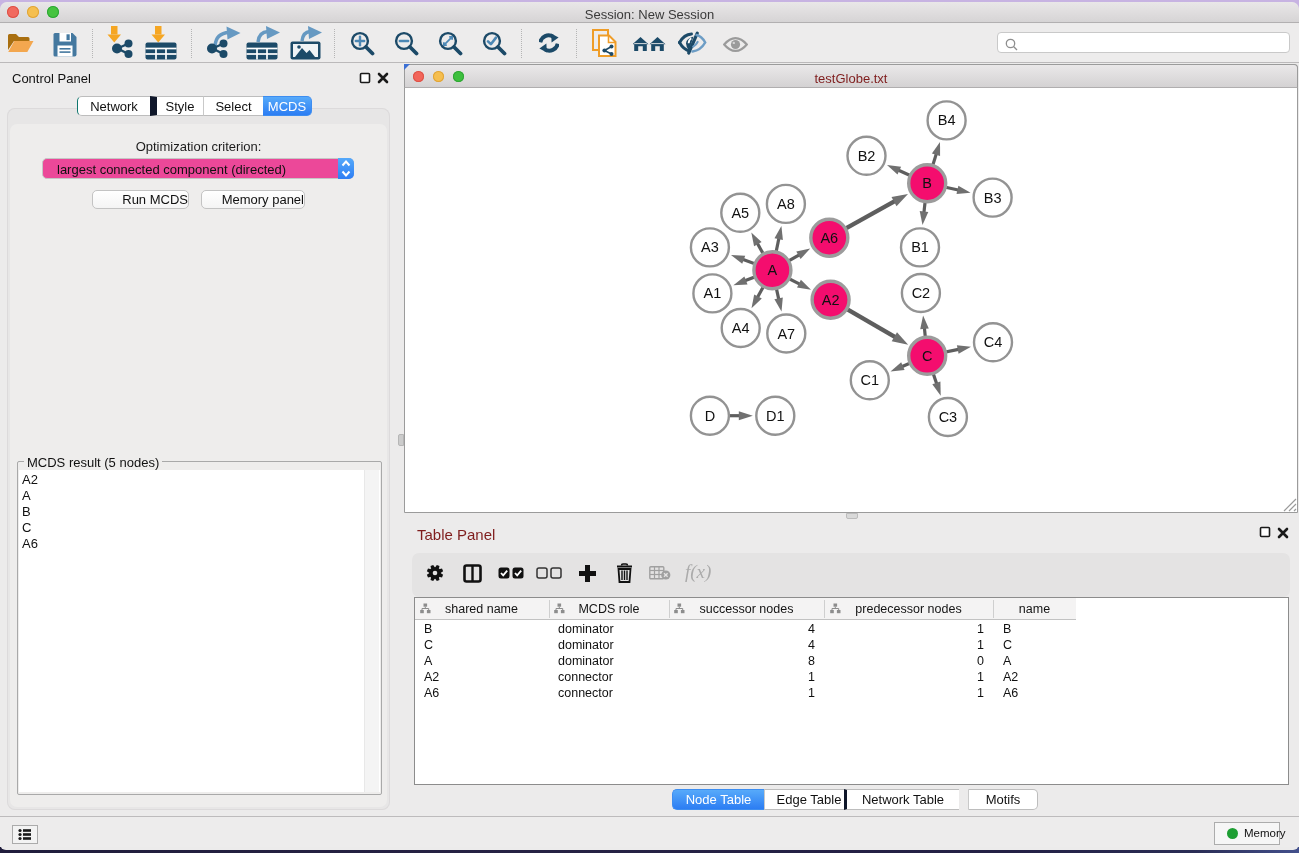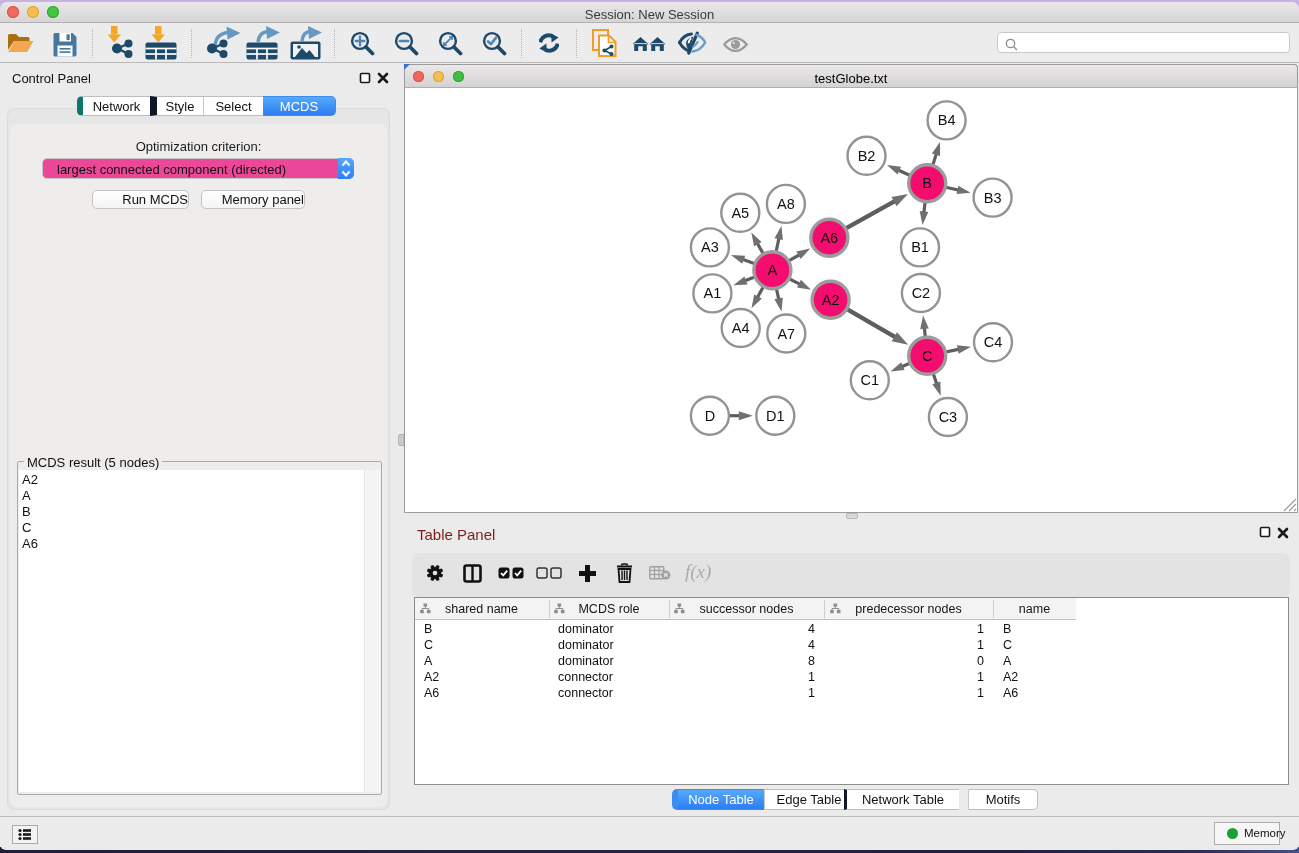--- a/index.html
+++ b/index.html
@@ -23,38 +23,38 @@
 #spin{position:absolute;right:-1px;top:-1px;width:16px;height:21px;border-radius:0 5px 5px 0;background:linear-gradient(#55a9fa,#2d7ef4)}
 .btn{top:190px;height:19px;background:linear-gradient(#ffffff,#f4f4f4);border:1px solid #c3c3c3;border-radius:5px;font-size:13px;color:#111;text-align:right;line-height:17px}
 #fs{left:17px;top:461px;width:365px;height:334px;border:1px solid #a9a9a9;border-radius:2px}
 #fslabel{left:24px;top:455px;background:#eeedec;padding:0 3px;font-size:13px;color:#111}
 #fslist{left:19px;top:470px;width:361px;height:322px;background:#fff;font-size:13px;color:#111;line-height:16px;padding:2px 0 0 3px}
 #fstrack{left:364px;top:470px;width:15px;height:322px;background:#f4f4f4;border-left:1px solid #e8e8e8}
 
 #frame{left:404px;top:64px;width:894px;height:449px;background:#fff;border:1px solid #9b9b9b;border-radius:4px 4px 0 0}
 #ftitle{left:404px;top:64px;width:894px;height:24px;background:linear-gradient(#eae8e9,#d4d2d3);border:1px solid #9b9b9b;border-bottom:1px solid #b0aeaf;border-radius:4px 4px 0 0}
 .ftl{border-radius:50%;width:11px;height:11px;top:70.5px}
-#ftext{left:404px;top:71px;width:894px;text-align:center;font-size:13px;color:#000000}
+#ftext{left:404px;top:71px;width:894px;text-align:center;font-size:13px;color:#7f1d1d}
 #grip1{left:398px;top:434px;width:6px;height:12px;background:#cccccc;border:1px solid #b6b6b6;border-radius:2px 0 0 2px}
 #grip2{left:846px;top:513px;width:12px;height:6px;background:#d9d9d9;border:1px solid #bcbcbc;border-radius:0 0 2px 2px}
 
 #tpheader{left:417px;top:526px;font-size:15px;color:#7f1d1d}
 #tptoolbar{left:412px;top:553px;width:878px;height:44px;background:#e4e3e3;border-radius:7px}
 #tablebox{left:414px;top:597px;width:875px;height:188px;background:#fff;border:1px solid #8c8c8c}
 #thead{left:415px;top:598px;width:661px;height:22px;background:#f4f3f3;border-bottom:1px solid #c2c2c2}
 .thsep{top:600px;height:18px;width:0;border-left:1px solid #cfcfcf}
 .thtxt{top:602px;font-size:12.5px;color:#141414;text-align:center}
 .trow{font-size:12.5px;color:#111}
 
 #btabs{left:672px;top:789px;width:356px;height:21px}
 #statusbar{left:0;top:816px;width:1299px;height:31px;background:#edecec;border-top:1px solid #bdbbbc}
 #listbtn{left:12px;top:825px;width:26px;height:19px;background:#f3f3f3;border:1px solid #ababab}
 #membtn{left:1214px;top:822px;width:66px;height:23px;background:#f6f6f6;border:1px solid #acacac;font-size:11.5px;color:#111}
 .seg{position:absolute;top:0;height:100%;background:#fff;border-top:1px solid #bdbdbd;border-bottom:1px solid #bdbdbd;font-size:13px;text-align:center;color:#111}
-.seg.first{border-left:6px solid #0f766e;border-radius:5px 0 0 5px}
+.seg.first{border-left:1px solid #0f766e;border-radius:5px 0 0 5px}
 .seg.last{border-right:1px solid #bdbdbd;border-radius:0 5px 5px 0}
 .seg.sel{background:linear-gradient(#57aafa,#2c7df3);color:#fff;border-color:#3d8df0}
 </style></head>
 <body>
 <div class="abs" id="navybg"></div>
 <div class="abs" id="win"></div>
 <div class="abs" id="titlebar"></div>
 <div class="abs tl" style="left:7px;background:#f16a5f;box-shadow:inset 0 0 0 1px #dd5147"></div>
 <div class="abs tl" style="left:27px;background:#f5bf4f;box-shadow:inset 0 0 0 1px #e0a437"></div>
 <div class="abs tl" style="left:47px;background:#46c33f;box-shadow:inset 0 0 0 1px #2ea635"></div>
@@ -211,21 +211,21 @@
   </svg>
 <svg class="abs" width="12" height="12" style="left:377px;top:72px">
     <path d="M2 2 L10 10 M10 2 L2 10" stroke="#1a1a1a" stroke-width="2.6" stroke-linecap="round"></path>
   </svg>
 <div class="abs" id="cpouter"></div>
 <div class="abs" id="cpinner"></div>
 <div class="abs" id="tabs">
  <div class="seg first" style="left:0;width:73px;line-height:19px">Network</div>
  <div class="seg" style="left:73px;width:53px;line-height:19px;border-left:7px solid #0f172a">Style</div>
  <div class="seg" style="left:126px;width:60px;line-height:19px;border-left:1px solid #c9c9c9">Select</div>
- <div class="seg last sel" style="left:186px;width:73px;line-height:19px">MCDS</div>
+ <div class="seg last sel" style="left:186px;width:49px;line-height:19px">MCDS</div>
 </div>
 <div class="abs" id="optlabel">Optimization criterion:</div>
 <div class="abs" id="combo">
     <span class="txt">largest connected component (directed)</span>
  <div id="spin"><svg width="16" height="21">
         <path d="M4.5 7.5 L8 3.5 L11.5 7.5" fill="none" stroke="#fff" stroke-width="2"></path>
         <path d="M4.5 13.5 L8 17.5 L11.5 13.5" fill="none" stroke="#fff" stroke-width="2"></path>
       </svg></div>
 </div>
 <div class="abs btn" style="left:92px;width:97px">Run MCDS</div>

